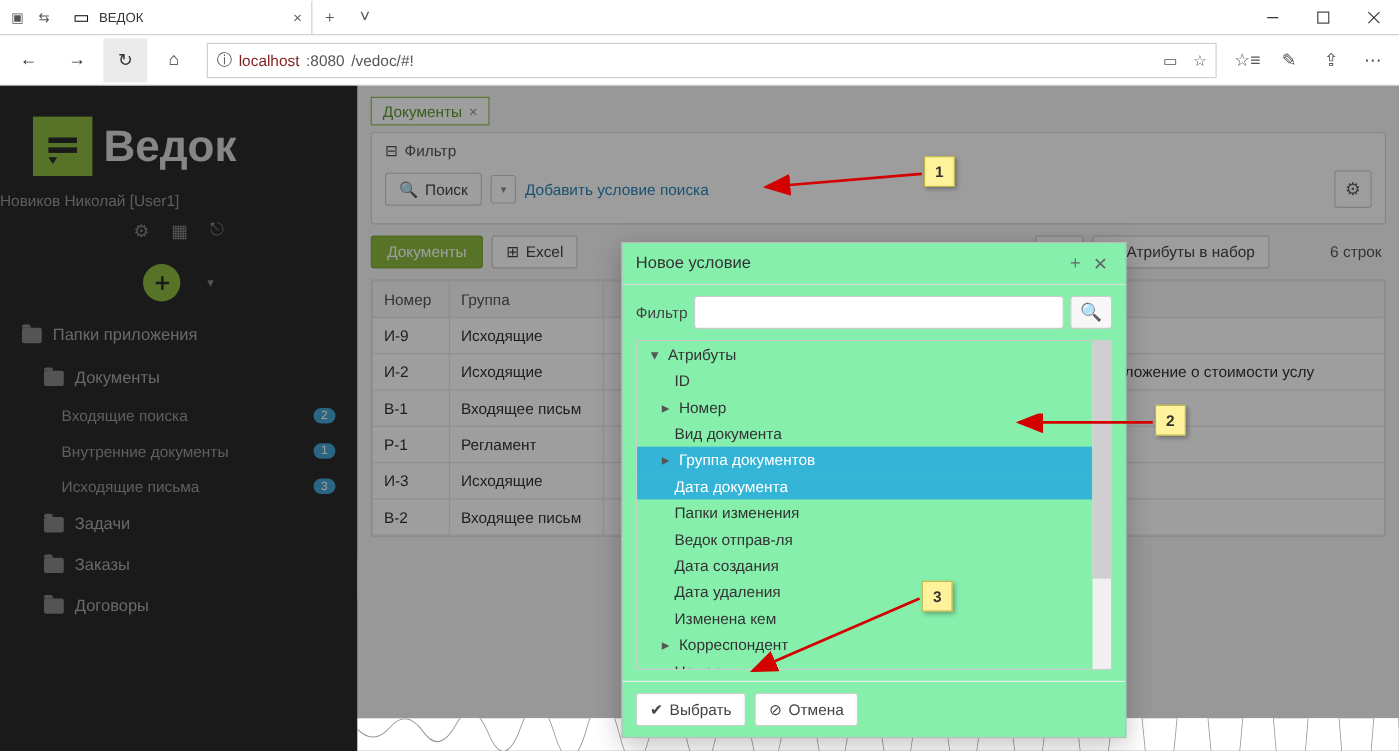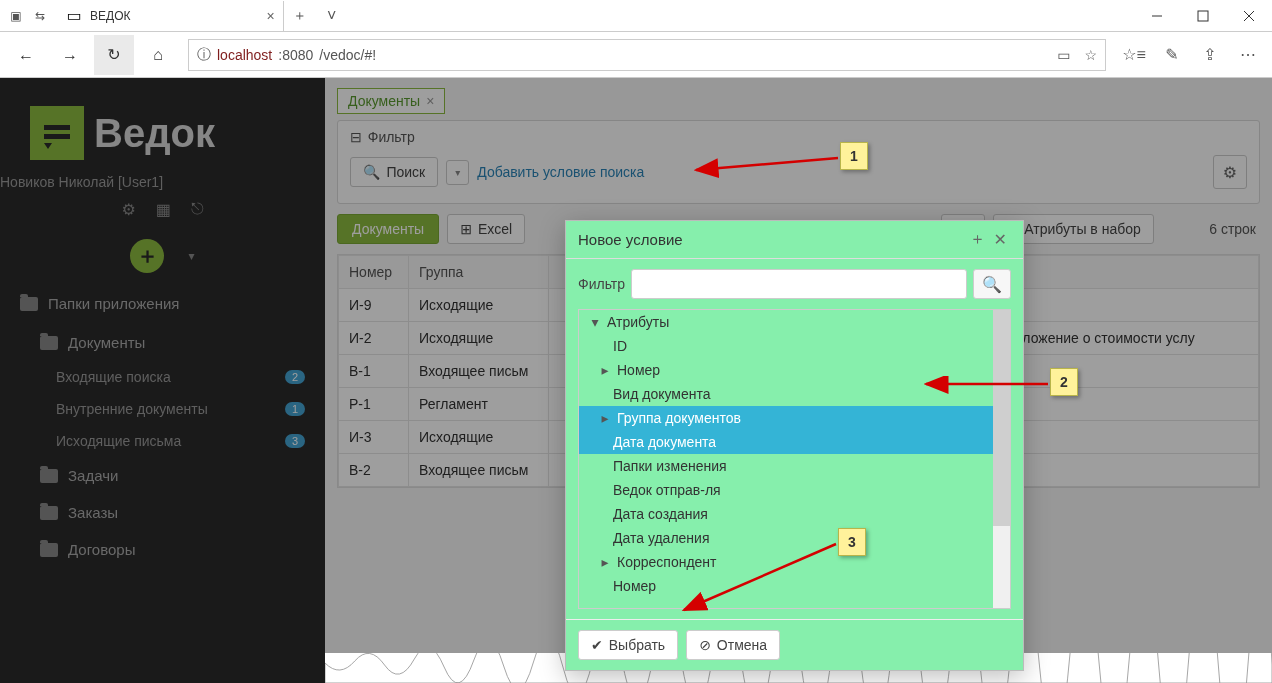--- a/index.html
+++ b/index.html
@@ -356,20 +356,23 @@
           </div>
           <div class="tree-item lvl1">
             <span>Ведок отправ-ля</span>
           </div>
           <div class="tree-item lvl1">
             <span>Дата создания</span>
           </div>
           <div class="tree-item lvl1">
             <span>Дата удаления</span>
           </div>
+          <div class="tree-item lvl1">
+            <span>Изменена кем</span>
+          </div>
           <div class="tree-item lvl1exp">
             <span class="exp">▸</span>
             <span>Корреспондент</span>
           </div>
           <div class="tree-item lvl1">
             <span>Номер</span>
           </div>
         </div>
       <div class="tree-scrollbar">
           <div class="tree-thumb"></div>

